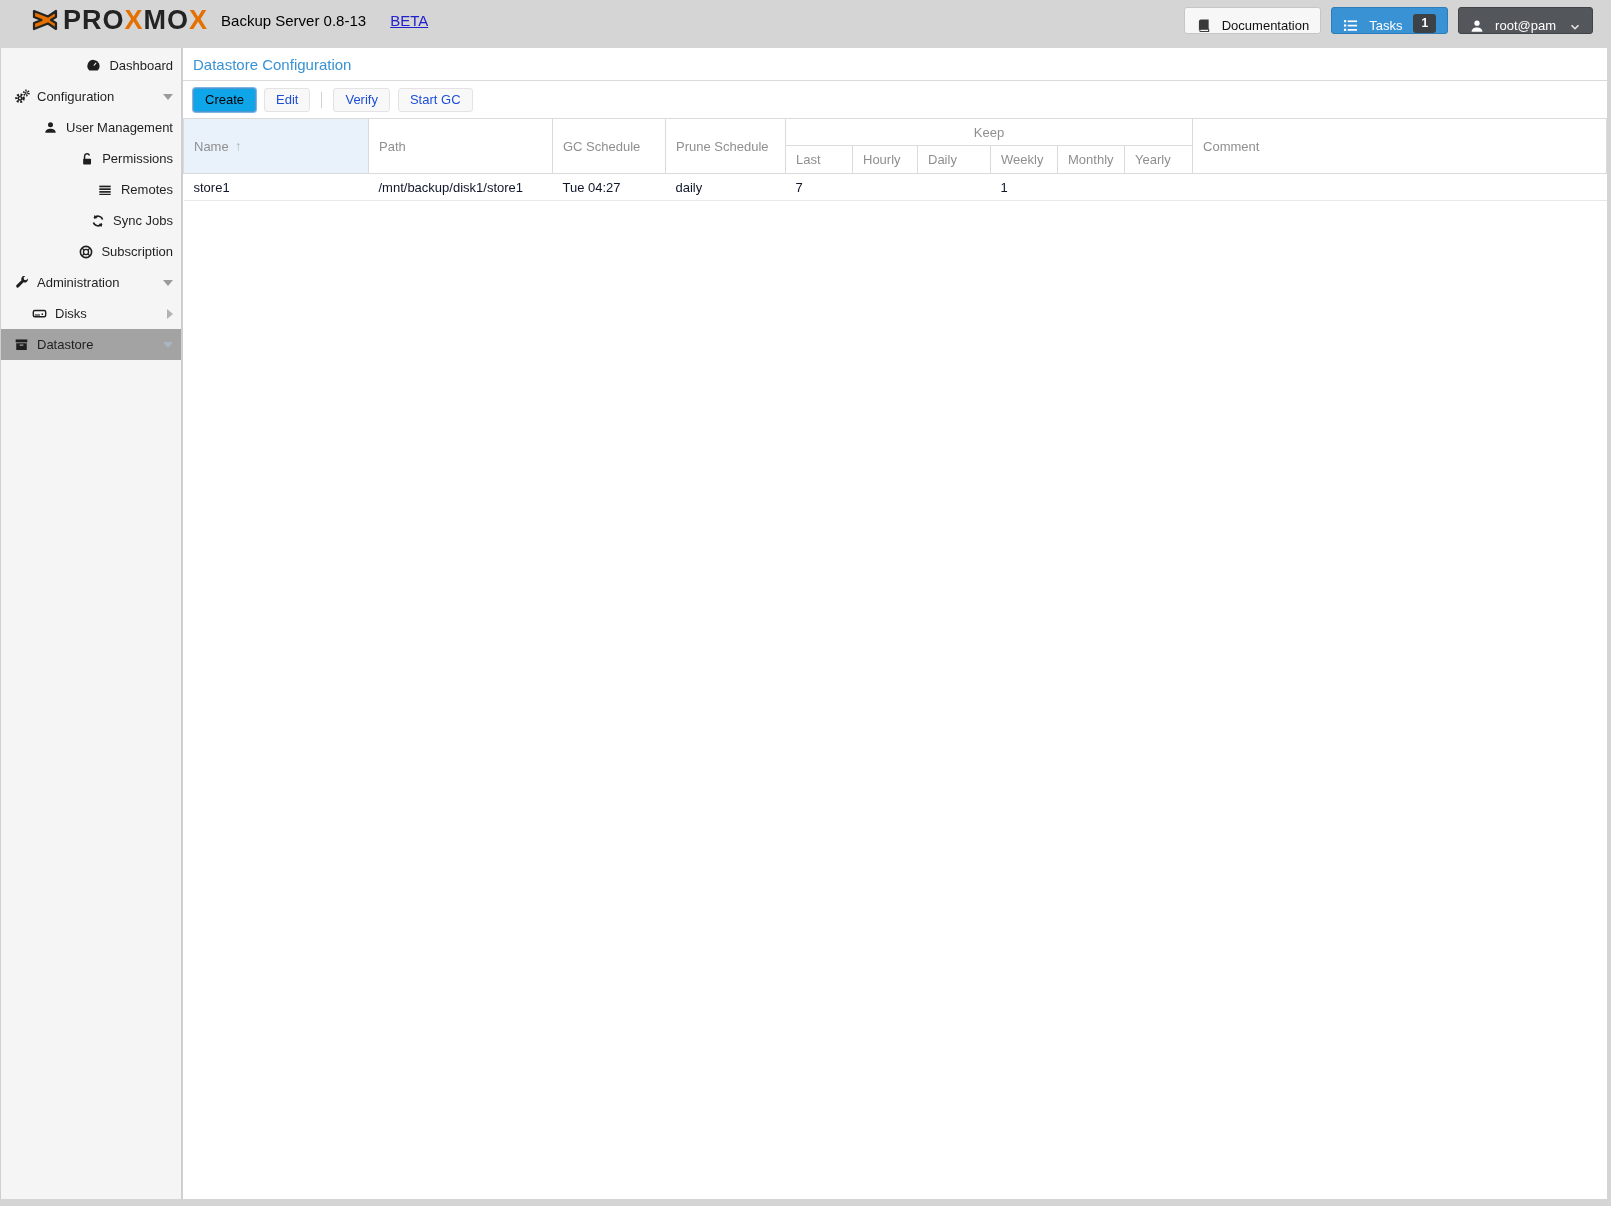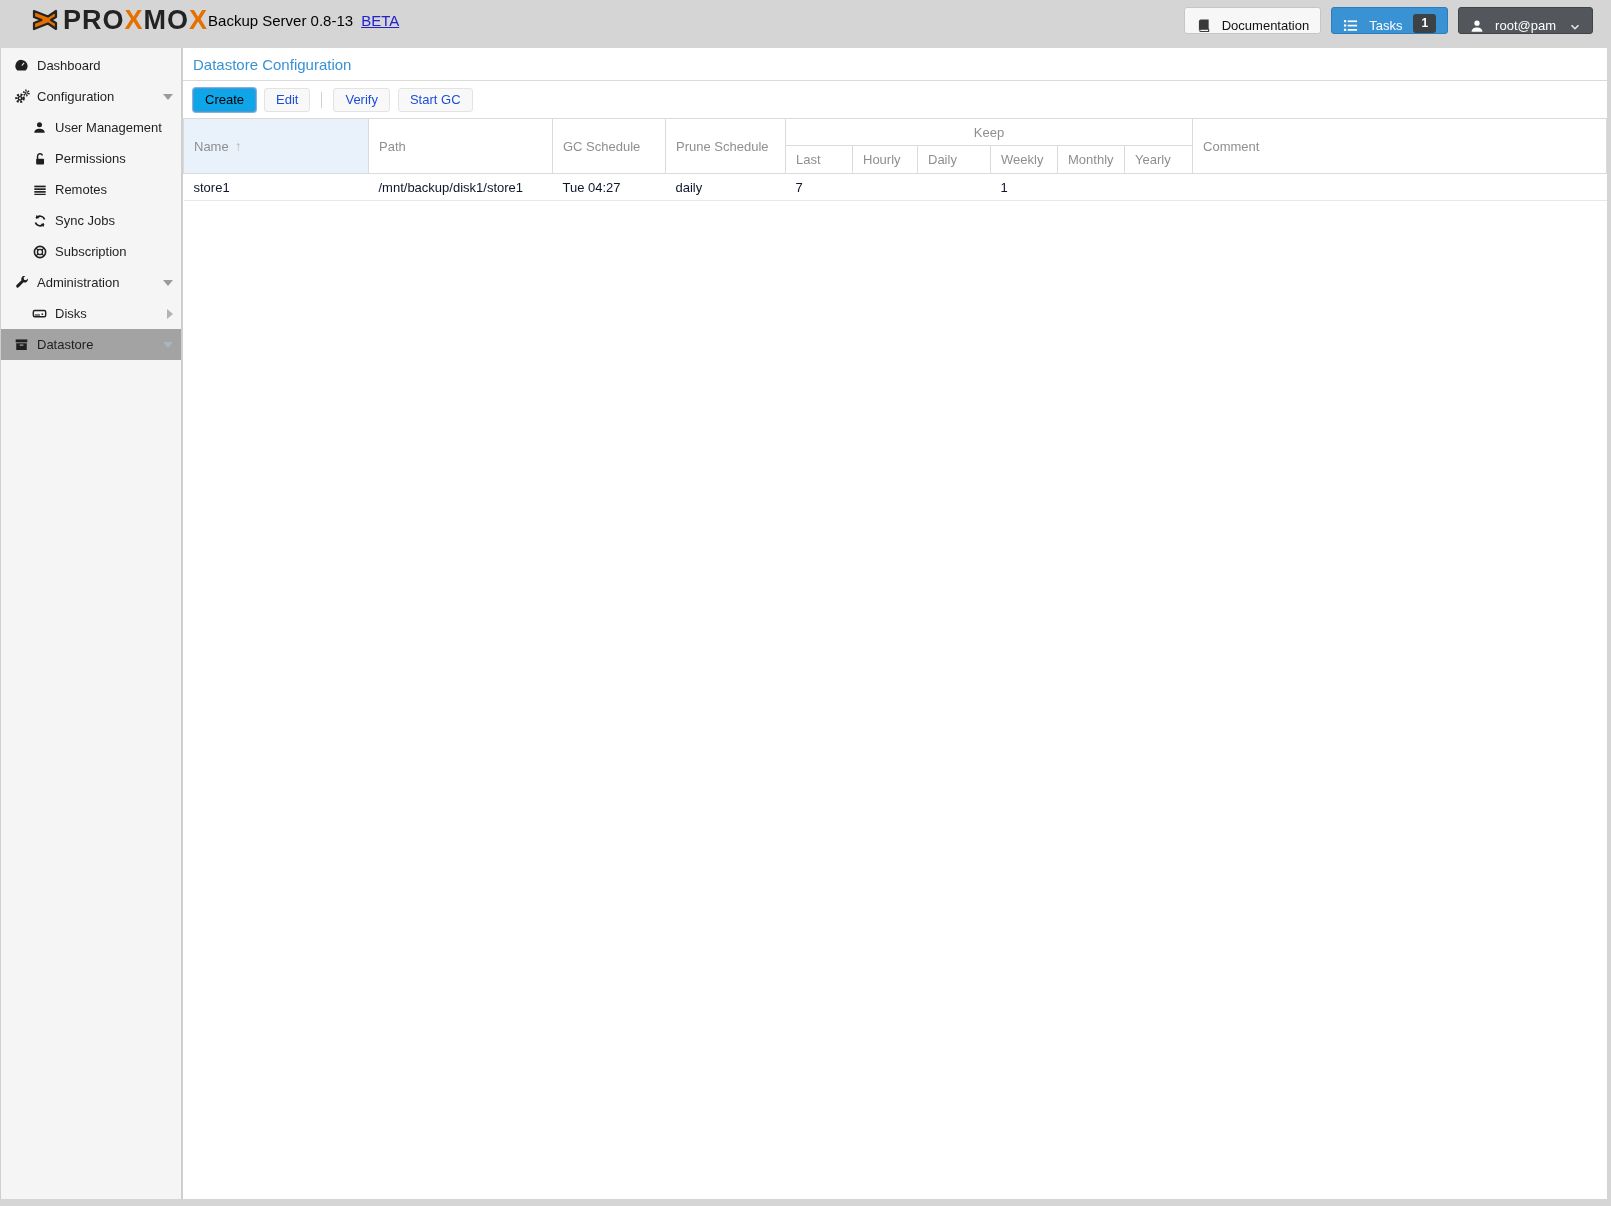--- a/index.html
+++ b/index.html
@@ -8,22 +8,22 @@
     background:#d5d5d5;
     font-family:"Liberation Sans", sans-serif;
     color:#1a1a1a;
   }
   
   .topbar { height:48px; display:flex; align-items:center; padding:0 18px 8px 32px; }
   .logo { display:flex; align-items:center; gap:5px; cursor:default; }
   .logo-x svg { display:block; }
   .logo-text { font-size:27px; font-weight:bold; letter-spacing:1px; color:#232323; line-height:1; }
   .logo-text .orange { color:#e57000; }
-  .product-title { font-size:15px; color:#000; }
-  .beta-link { margin-left:8px; font-size:15px; color:#2222cc; text-decoration:underline; cursor:pointer; }
+  .product-title { margin-left:13px; font-size:15px; color:#000; }
+  .beta-link { margin-left:24px; font-size:15px; color:#2222cc; text-decoration:underline; cursor:pointer; }
   .topbar-right { margin-left:auto; display:flex; align-items:center; gap:10px; }
   .tb-btn {
     height:27px; display:flex; align-items:flex-end; gap:11px;
     padding:0 11px; border-radius:3px; font-size:13px; cursor:pointer;
     font-family:Liberation Sans, sans-serif;
   }
   .tb-btn svg { display:block; }
   .btn-doc  { background:#f7f7f7; border:1px solid #c6c6c6; color:#111; }
   .btn-tasks{ background:#3892d4; border:1px solid #2e7cb8; color:#fff; }
   .task-badge { background:#3c4245; color:#fff; font-size:12px; font-weight:bold;
@@ -33,21 +33,21 @@
   
   .main-wrap { display:flex; height:1151px; padding-right:4px; }
   .sidebar {
     width:183px; background:#f5f5f5; flex:none;
     border-left:1px solid #cfcfcf; border-right:2px solid #cfcfcf;
     padding-top:2px;
   }
   .nav-item {
     height:31px; display:flex; align-items:center;
     padding-left:12px; padding-right:8px;
-    font-size:13px; color:#1f1f1f; cursor:pointer; white-space:nowrap;
+    font-size:13px; color:#1f1f1f; cursor:pointer; white-space:nowrap;justify-content:flex-end;
   }
   .nav-item.lvl1 { padding-left:30px; }
   .nav-item.selected { background:#a3a3a3; }
   .nav-icon { width:17px; margin-right:7px; display:flex; justify-content:center; align-items:center; color:#1f1f1f; }
   .nav-icon svg { display:block; }
   .expander { margin-left:auto; width:0; height:0; }
   .exp-down  { border-left:5px solid transparent; border-right:5px solid transparent; border-top:6px solid #9b9b9b; }
   .exp-down-light { border-left:5px solid transparent; border-right:5px solid transparent; border-top:6px solid #a9b6c2; }
   .exp-right { border-top:5px solid transparent; border-bottom:5px solid transparent; border-left:6px solid #b3b3b3; }
 

